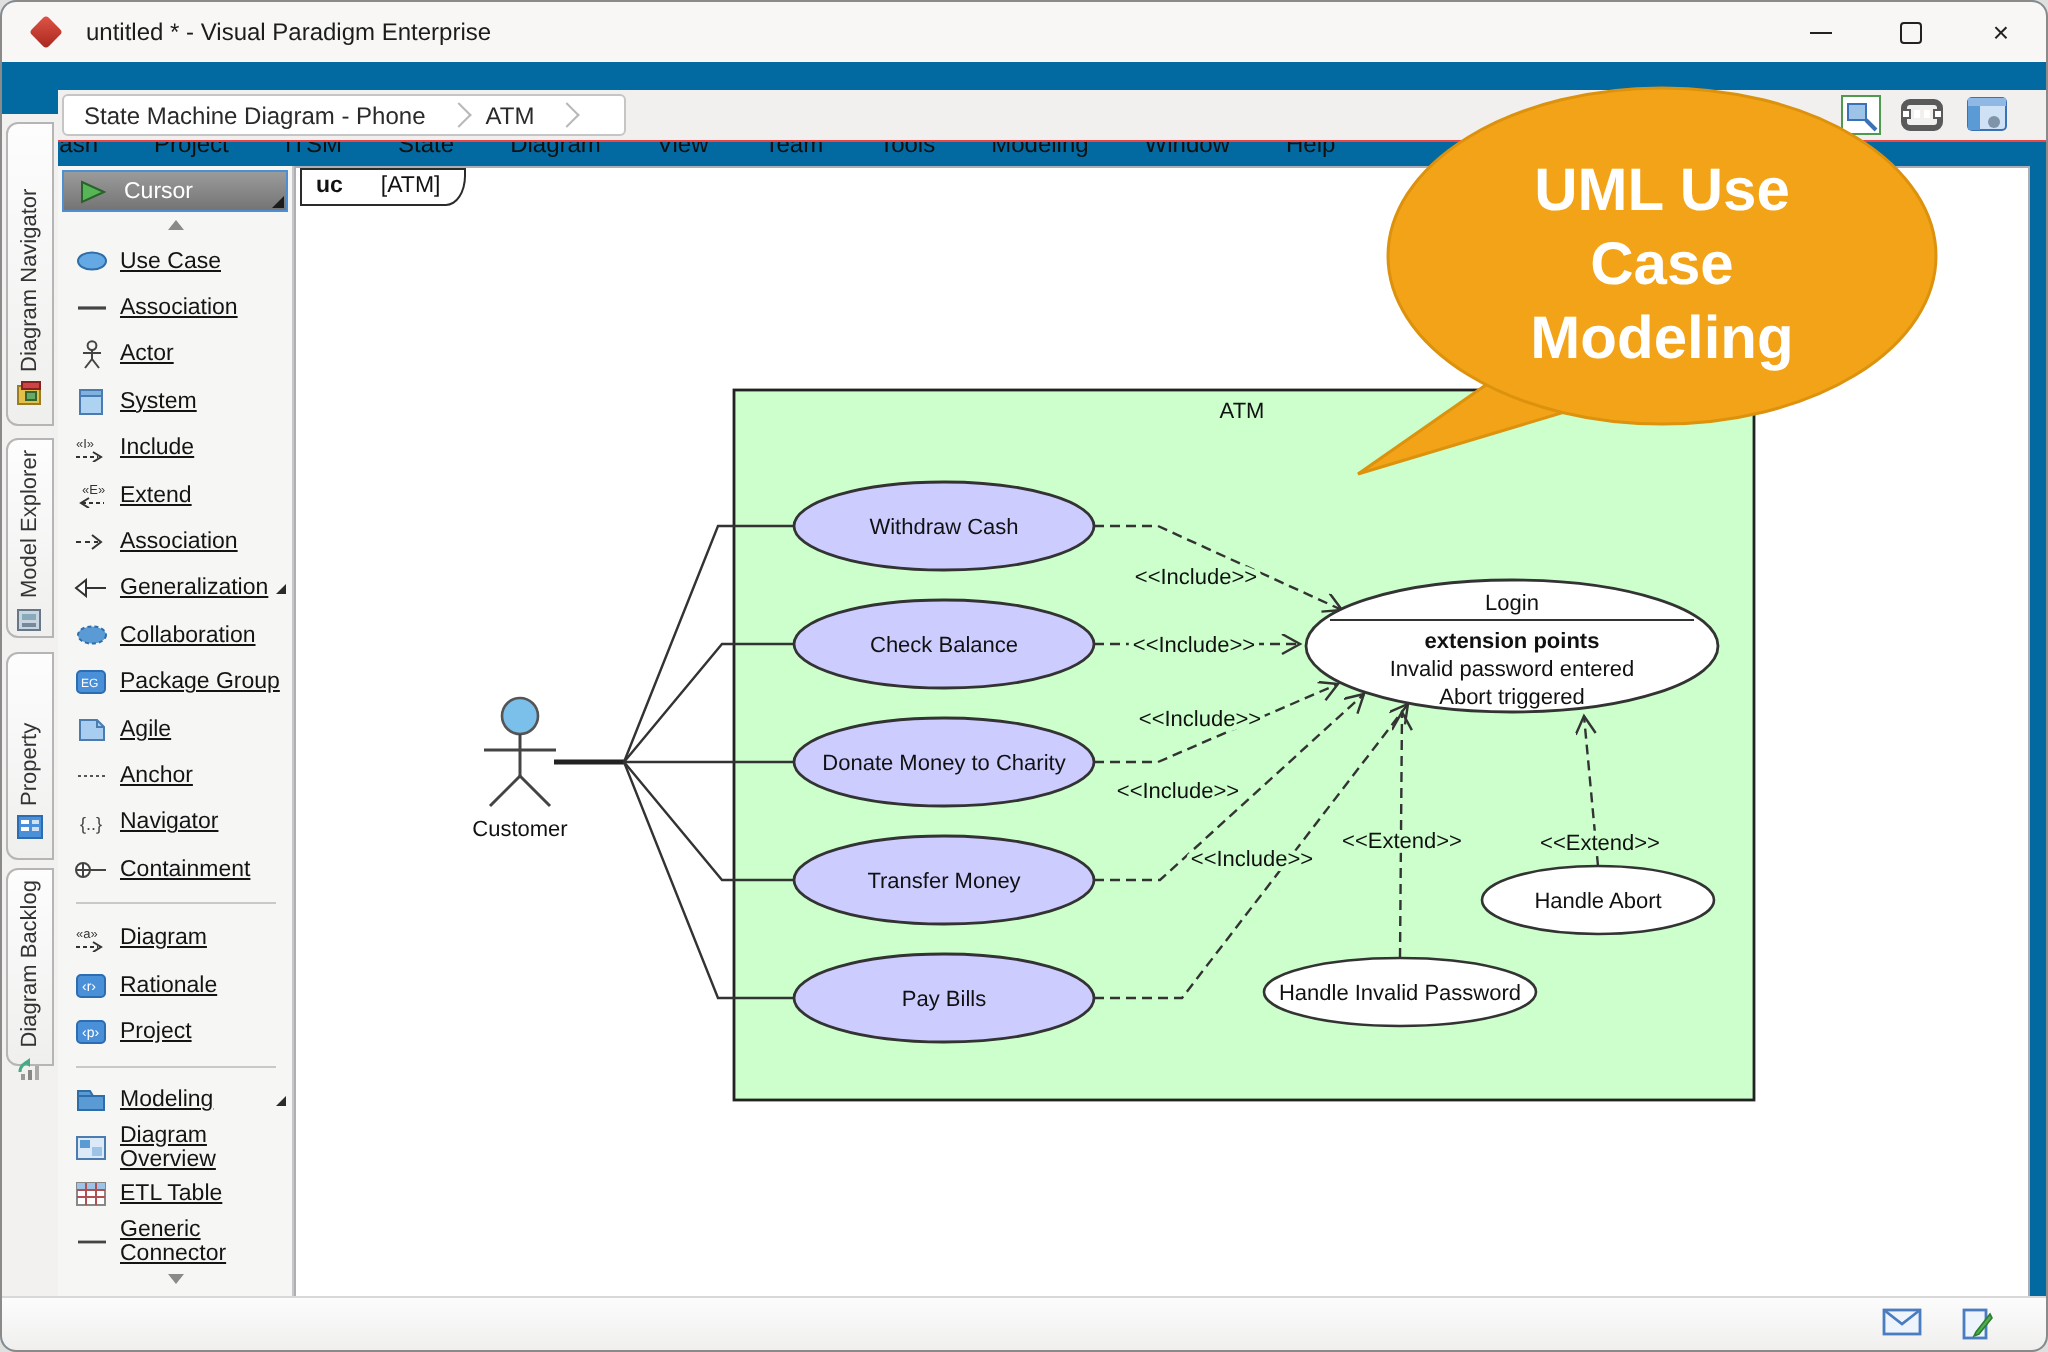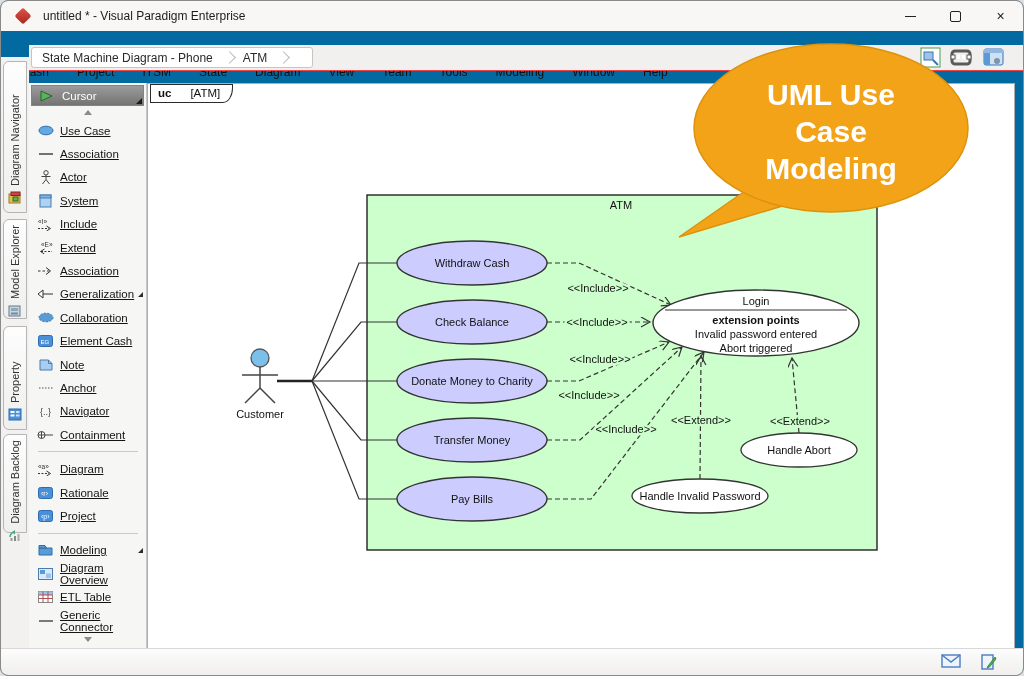--- a/index.html
+++ b/index.html
@@ -260,30 +260,30 @@
         </span>
         <span>Collaboration</span>
       </div>
       <div class="p-item">
         <span class="p-ico">
           <svg width="15" height="12">
             <rect x="0.5" y="0.5" width="14" height="11" rx="2" fill="#4a90d9" stroke="#2d6cb0"></rect>
             <text x="2.5" y="8.5" font-size="6" fill="#fff">EG</text>
           </svg>
         </span>
-        <span>Element Cash</span>
+        <span>Package Group</span>
       </div>
       <div class="p-item">
         <span class="p-ico">
           <svg width="14" height="12">
             <path d="M1 1 h8.5 L13 4.5 V11 H1 Z" fill="#a9cdf0" stroke="#4a7cb0"></path>
             <path d="M9.5 1 V4.5 H13" fill="none" stroke="#4a7cb0"></path>
           </svg>
         </span>
-        <span>Note</span>
+        <span>Agile</span>
       </div>
       <div class="p-item">
         <span class="p-ico">
           <svg width="16" height="6">
             <line x1="1" y1="3" x2="15" y2="3" stroke="#555" stroke-dasharray="1.5 1.5"></line>
           </svg>
         </span>
         <span>Anchor</span>
       </div>
       <div class="p-item">

